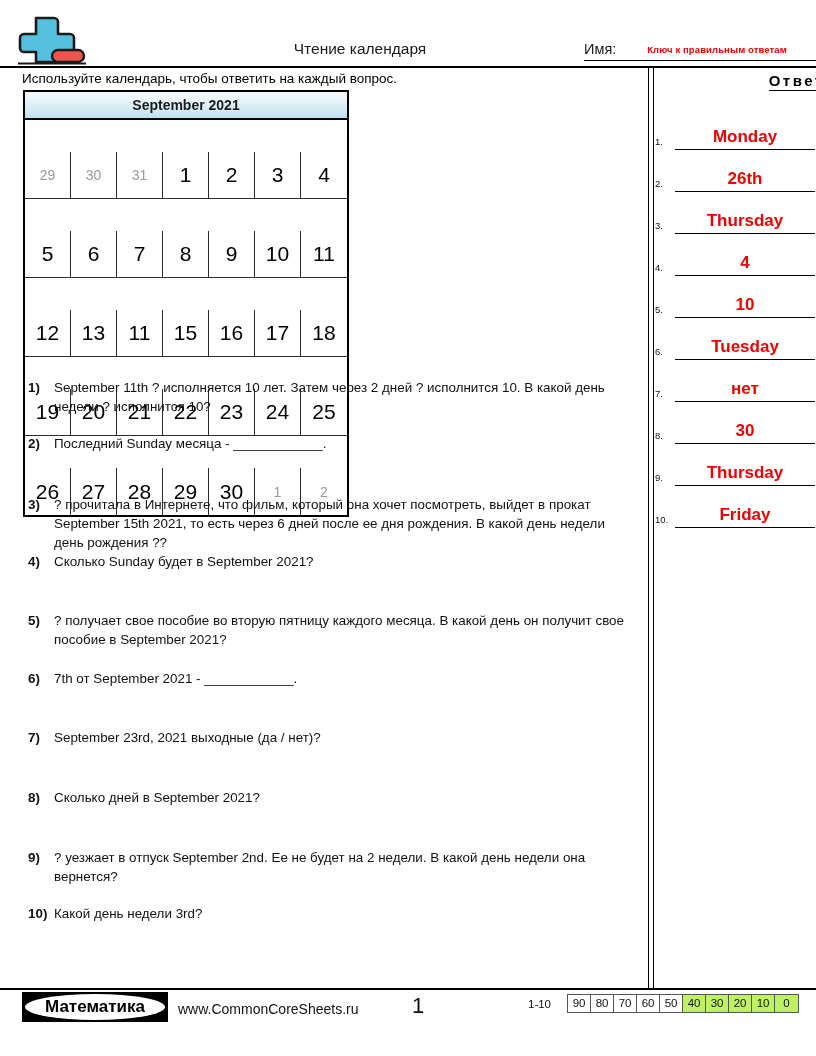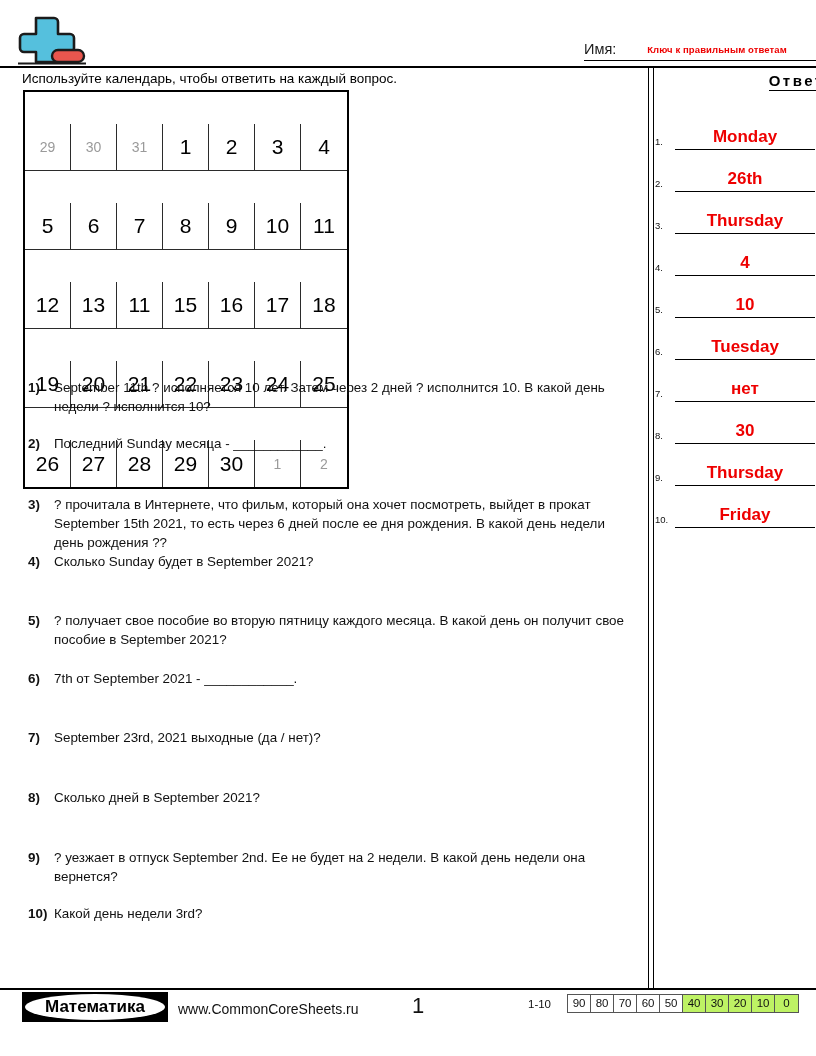--- a/index.html
+++ b/index.html
@@ -270,31 +270,33 @@
 <body>
 
 <div class="header">
   <div class="logo-mark">
     <svg width="72" height="50" viewBox="0 0 72 50">
       <path d="M22 2 H40 A4 4 0 0 1 44 6 V18 H56 A4 4 0 0 1 60 22 V32 A4 4 0 0 1 56 36 H44 V46 H22 V36 H10 A4 4 0 0 1 6 32 V22 A4 4 0 0 1 10 18 H22 Z" fill="#55c0dd" stroke="#1b1b1b" stroke-width="2.6" stroke-linejoin="round"></path>
       <rect x="38" y="34" width="32" height="12" rx="6" fill="#e8564e" stroke="#1b1b1b" stroke-width="2.4"></rect>
       <line x1="4" y1="47.5" x2="72" y2="47.5" stroke="#1b1b1b" stroke-width="2.2"></line>
     </svg>
   </div>
+  <div class="header-title">Чтение календаря</div>
   <div class="name-label">Имя:</div>
   <div class="name-rule"></div>
   <div class="answer-key-tag">Ключ к правильным ответам</div>
   <div class="header-rule"></div>
 </div>
 
 <div class="vdiv"></div>
 
 <div class="instructions">Используйте календарь, чтобы ответить на каждый вопрос.</div>
 
 <div class="calendar">
+  <div class="cal-title">September 2021</div>
   <div class="cal-grid" id="cal-grid">
       <div class="cal-cell muted">29</div>
       <div class="cal-cell muted">30</div>
       <div class="cal-cell muted">31</div>
       <div class="cal-cell">1</div>
       <div class="cal-cell">2</div>
       <div class="cal-cell">3</div>
       <div class="cal-cell">4</div>
       <div class="cal-cell">5</div>
       <div class="cal-cell">6</div>

